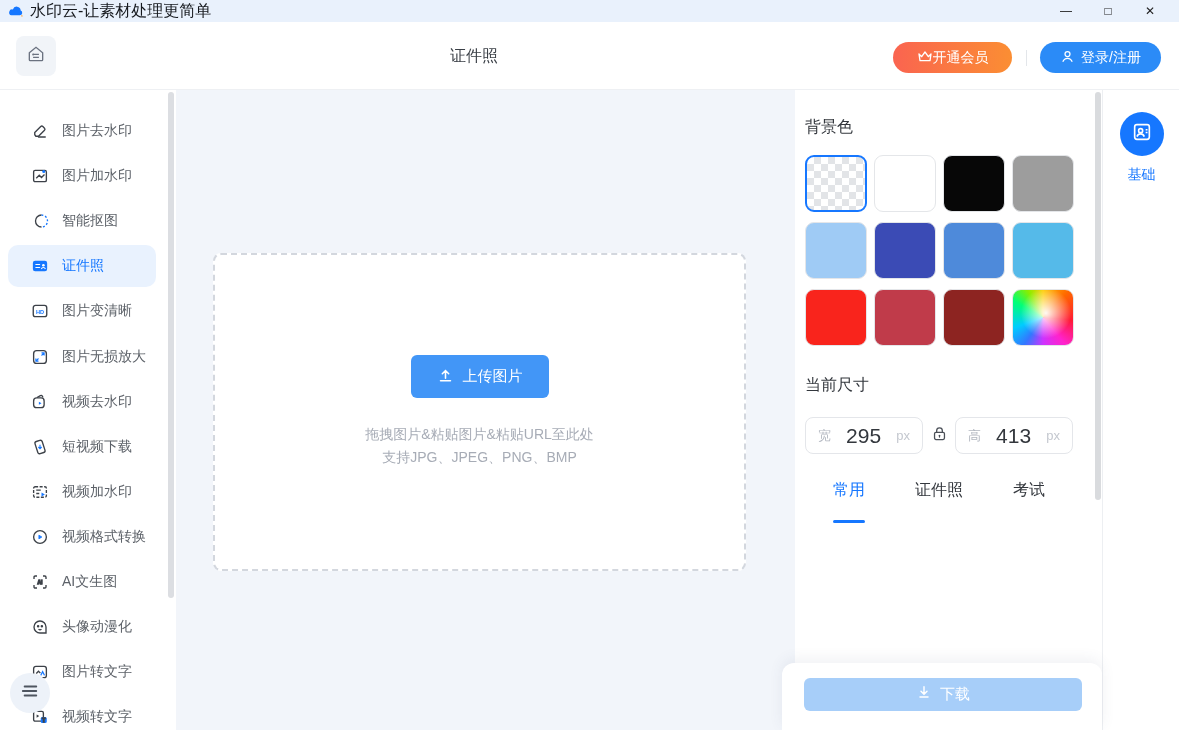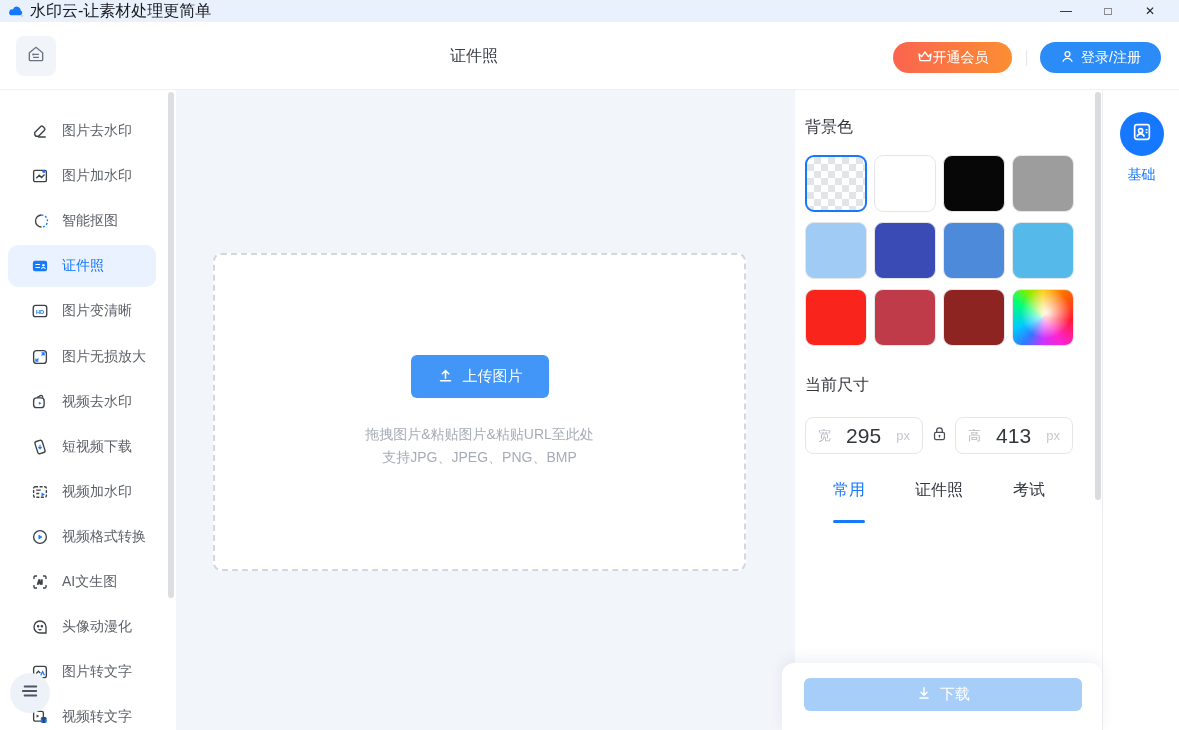--- a/index.html
+++ b/index.html
@@ -93,21 +93,21 @@
   .size-card .nm { font-size:15px; color:#33373d; }
   .size-card .dm { margin-top:8px; font-size:13px; color:#B3B8BF; }
 
   .panel-scrollbar { position:absolute; left:1095px; top:92px; width:6px; height:408px;
     border-radius:3px; background:#D9DBDE; cursor:pointer; z-index:6; }
 
   
   .footer { position:absolute; left:782px; top:663px; width:320px; height:67px; background:#fff;
     border-radius:12px 12px 0 0; box-shadow:0 -4px 14px rgba(60,80,120,.08); z-index:4; }
   .download-btn { position:absolute; left:22px; top:15px; width:278px; height:33px; border:none;
-    background:#A7CEF9; border-radius:6px; color:#fff; font-size:15px; font-family:Liberation Sans, sans-serif;
+    background:#A7CEF9; border-radius:6px; color:#fff; font-size:15px; font-family:Liberation Mono, monospace;
     display:flex; align-items:center; justify-content:center; gap:8px; cursor:pointer; }
 
   
   .rail { position:absolute; left:1102px; top:90px; width:77px; height:640px; background:#fff;
     border-left:1px solid #EDEFF2; }
   .rail-circle { position:absolute; left:17px; top:22px; width:44px; height:44px; border-radius:50%;
     background:#1677FF; display:flex; align-items:center; justify-content:center; cursor:pointer; }
   .rail-label { position:absolute; left:0; top:76px; width:77px; text-align:center;
     font-size:14px; color:#1677FF; cursor:pointer; }
 </style>

